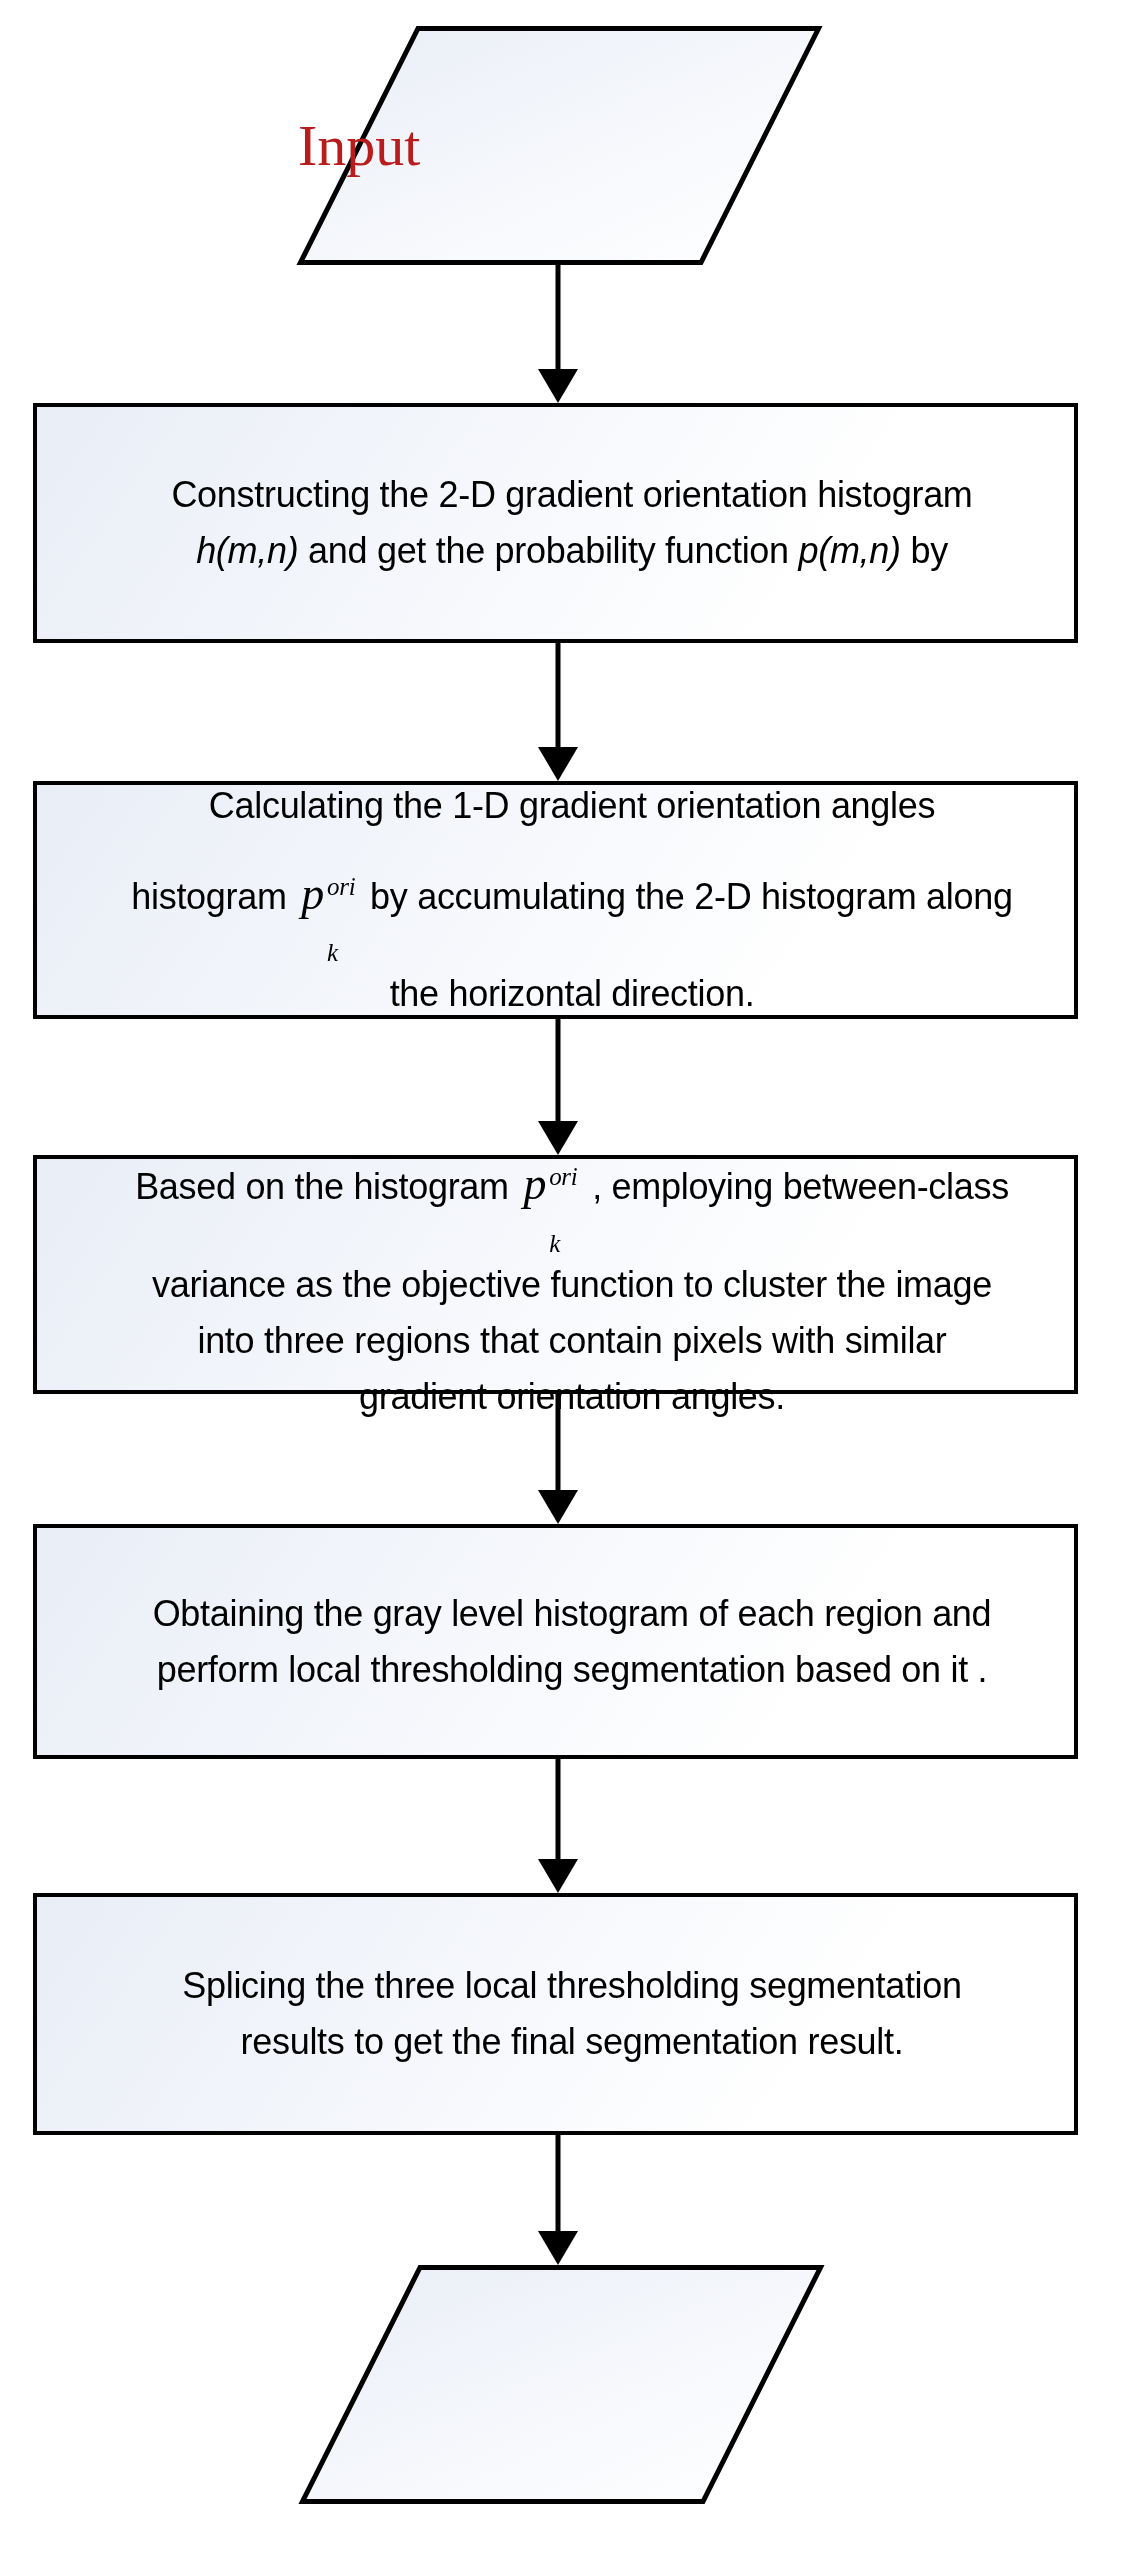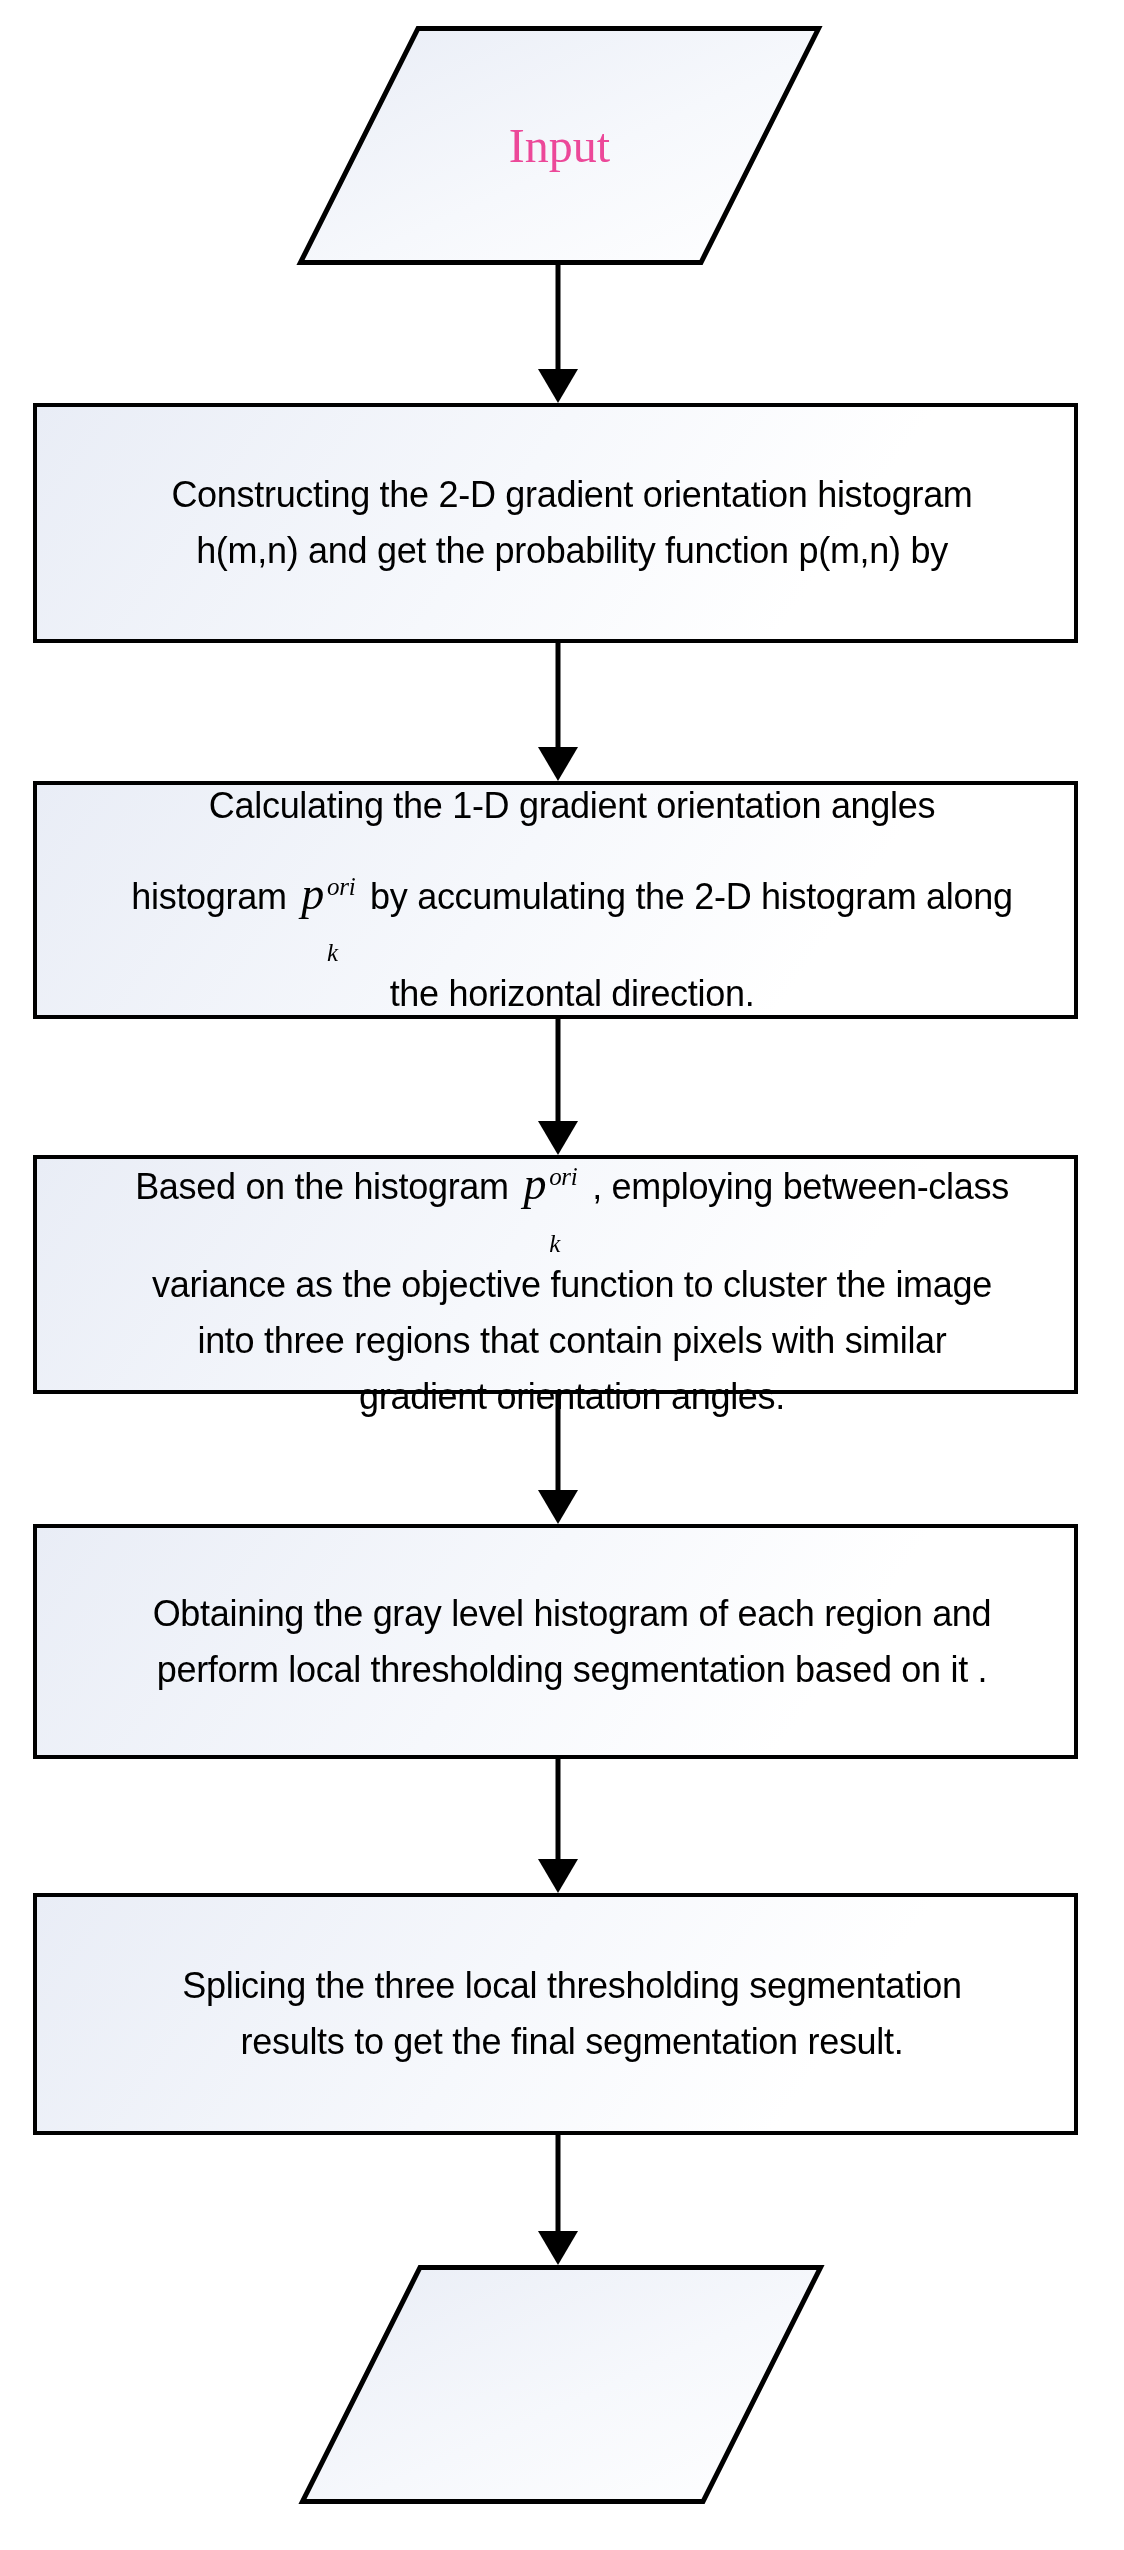--- a/index.html
+++ b/index.html
@@ -2,32 +2,32 @@
 <html><head>
 <meta charset="utf-8">
 <style>
   html,body{margin:0;padding:0;background:#ffffff;}
   .canvas{position:relative;width:1124px;height:2550px;background:#ffffff;overflow:hidden;}
 
   
   .para{position:absolute;overflow:visible;}
 
   
-  .io-label{position:absolute;display:flex;align-items:center;justify-content:center;
-    font-family:"Liberation Serif",serif;font-size:48px;color:#ec4899;}
+  .io-label{position:absolute;display:flex;align-items:center;justify-content:flex-start;
+    font-family:"Liberation Serif",serif;font-size:58px;color:#b91c1c;}
 
   
   .process{position:absolute;left:33px;width:1045px;box-sizing:border-box;
     border:4px solid #000;
     background:linear-gradient(125deg,#e9edf6 0%,#f6f8fc 45%,#ffffff 75%);
     display:flex;flex-direction:column;justify-content:center;align-items:center;
     font-family:"Liberation Sans",sans-serif;font-size:36px;line-height:56px;
     letter-spacing:-0.3px;color:#000;text-align:center;padding-left:33px;}
   .line{white-space:nowrap;}
-  .it{}
+  .it{font-style:italic;}
 
   
   .pk{display:inline-block;font-family:"Liberation Serif",serif;font-style:italic;margin:0 5px;}
   .pk-base{font-size:46px;}
   .pk-scripts{display:inline-block;vertical-align:middle;font-size:25px;line-height:1.05;text-align:left;margin-left:3px;}
   .pk-sup,.pk-sub{display:block;margin-top:40px;}
 
   
   .arrow{position:absolute;left:536px;width:44px;overflow:visible;}
 </style>

